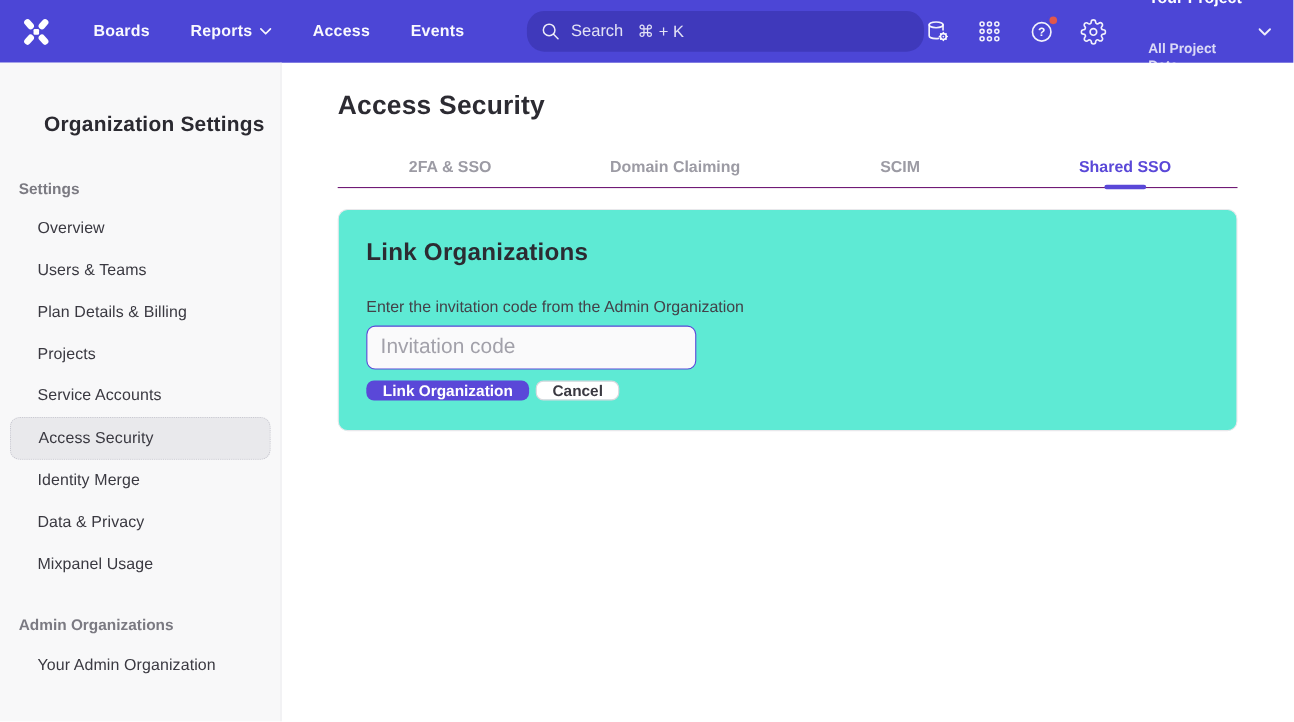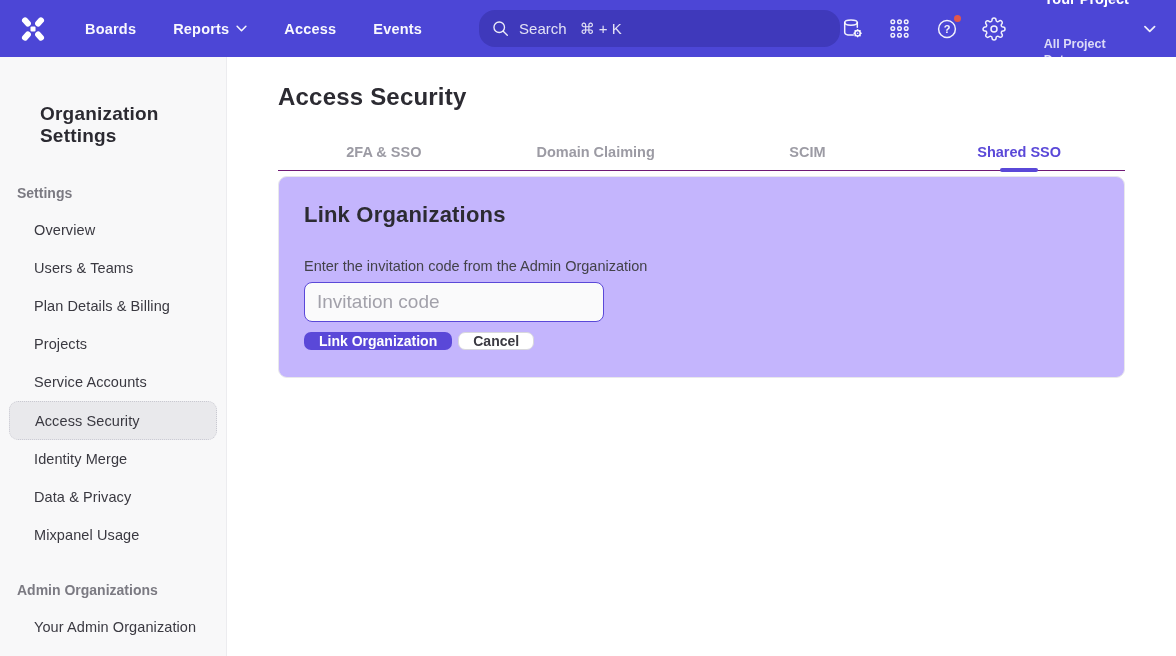--- a/index.html
+++ b/index.html
@@ -35,21 +35,21 @@
     position:absolute; top:-2px; right:-3px; width:11px; height:11px;
     background:#e2574b; border-radius:50%; border:2px solid #4c46d6;
   }
   .project { display:flex; align-items:center; gap:12px; margin-left:16px; cursor:pointer; }
   .project-name { font-size:14.5px; font-weight:700; color:#ffffff; line-height:18px; }
   .project-sub { font-size:12.5px; font-weight:600; color:rgba(255,255,255,0.8); line-height:16px;margin-top:28px; }
 
   
   .page-body { display:flex; height:599px; }
   .sidebar {
-    width:227px; flex-shrink:0; background:#f8f8f9;
+    width:256px; flex-shrink:0; background:#f8f8f9;
     border-right:1px solid #ececef;
   }
   .sidebar-title { font-size:19px; font-weight:700; color:#2b2a31; margin:46px 0 0 40px; letter-spacing:.2px; }
   .section-header { font-size:14px; font-weight:600; color:#7b7a82; margin:38px 0 0 17px; }
   .section-header.admin { margin-top:28px; }
   .side-items { margin-top:10px; }
   .side-item {
     height:38px; display:flex; align-items:center; padding-left:34px;
     font-size:14.5px; color:#3a3941; cursor:pointer; letter-spacing:.1px;
   }
@@ -66,22 +66,22 @@
     font-size:14.5px; font-weight:600; color:#9c9ba4;
     position:relative; cursor:pointer;
   }
   .tab.active { color:#5a48d8; }
   .tab.active::after {
     content:""; position:absolute; left:50%; transform:translateX(-50%);
     bottom:-2px; width:38px; height:4px; border-radius:2px; background:#5a48d8;
   }
 
   .card {
-    margin-top:5px; border:1px solid #e8e8eb; border-radius:9px;
-    padding:25px 25px 27px; background:#c4b5fd;
+    margin-top:19px; border:1px solid #e8e8eb; border-radius:9px;
+    padding:25px 25px 27px; background:#5eead4;
   }
   .card-title { font-size:22px; font-weight:700; color:#2c2b32; margin:0; letter-spacing:.2px; }
   .field-label { display:block; margin-top:30px; font-size:14.5px; color:#434249; }
   .invite-input {
     margin-top:8px; width:300px; height:40px; display:block;
     border:1px solid #5a48d8; border-radius:8px; background:#fafafb;
     padding:0 12px; font-size:19px; color:#2c2b32; outline:none;
     font-family:"Liberation Sans", sans-serif;
   }
   .invite-input::placeholder { color:#a2a1aa; }

